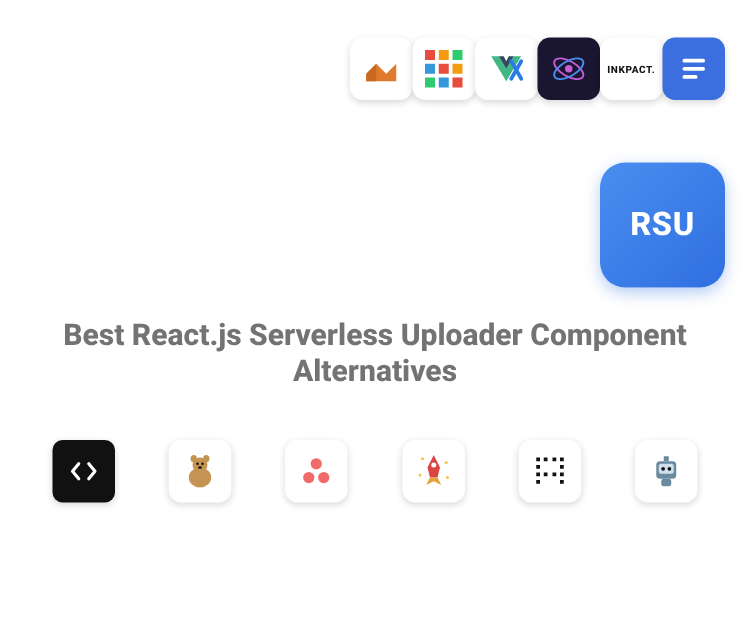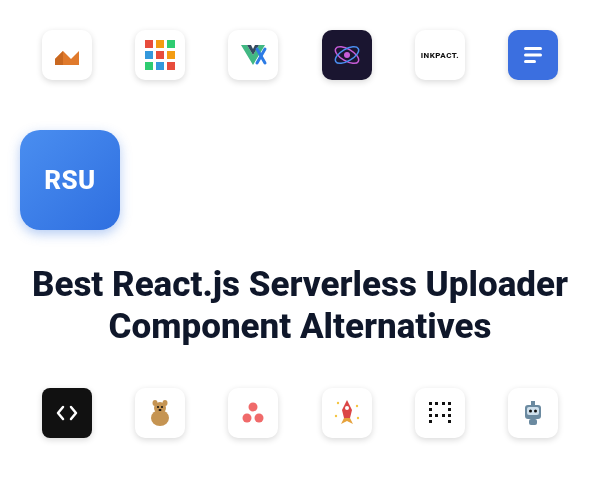--- a/index.html
+++ b/index.html
@@ -8,58 +8,58 @@
     font-family: -apple-system, BlinkMacSystemFont, "Segoe UI", Roboto, sans-serif;
     background: #fff;
     overflow: hidden;
   }
   .top-row, .bottom-row {
     display: flex;
     justify-content: space-around;
     align-items: center;
     padding: 30px 20px;
   }
-  .top-row { padding-top: 30px; padding-bottom: 40px; }
+  .top-row { padding-top: 30px; padding-bottom: 40px; justify-content: flex-end; }
   .bottom-row { padding-top: 20px; padding-bottom: 30px; }
   .app-icon {
     width: 50px; height: 50px;
     border-radius: 10px;
     display: flex;
     align-items: center;
     justify-content: center;
     box-shadow: 0 2px 6px rgba(0,0,0,0.15);
     background: #fff;
     flex-shrink: 0;
   }
   .center-block {
     display: flex;
     flex-direction: column;
-    align-items: flex-start;
-    gap: 28px;
+    align-items: flex-end;
+    gap: 18px;
     padding: 10px 20px 20px;
   }
   .hero-icon {
     width: 100px; height: 100px;
     border-radius: 20px;
     background: linear-gradient(135deg, #4a8ef0, #2f6fe0);
     display: flex;
     align-items: center;
     justify-content: center;
     box-shadow: 0 4px 12px rgba(47,111,224,0.35);
   }
   .hero-text {
     color: #fff;
     font-weight: 800;
     font-size: 26px;
     letter-spacing: 0.5px;
   }
   .heading {
-    font-size: 35px;
+    font-size: 24px;
     font-weight: 800;
-    color: #0f172a;
+    color: #737373;
     text-align: center;
     line-height: 1.2;
     margin-top: 6px;
   }
   .subheading {
     font-size: 15px;
     color: #30353c;
     text-align: center;
   }
 </style>

